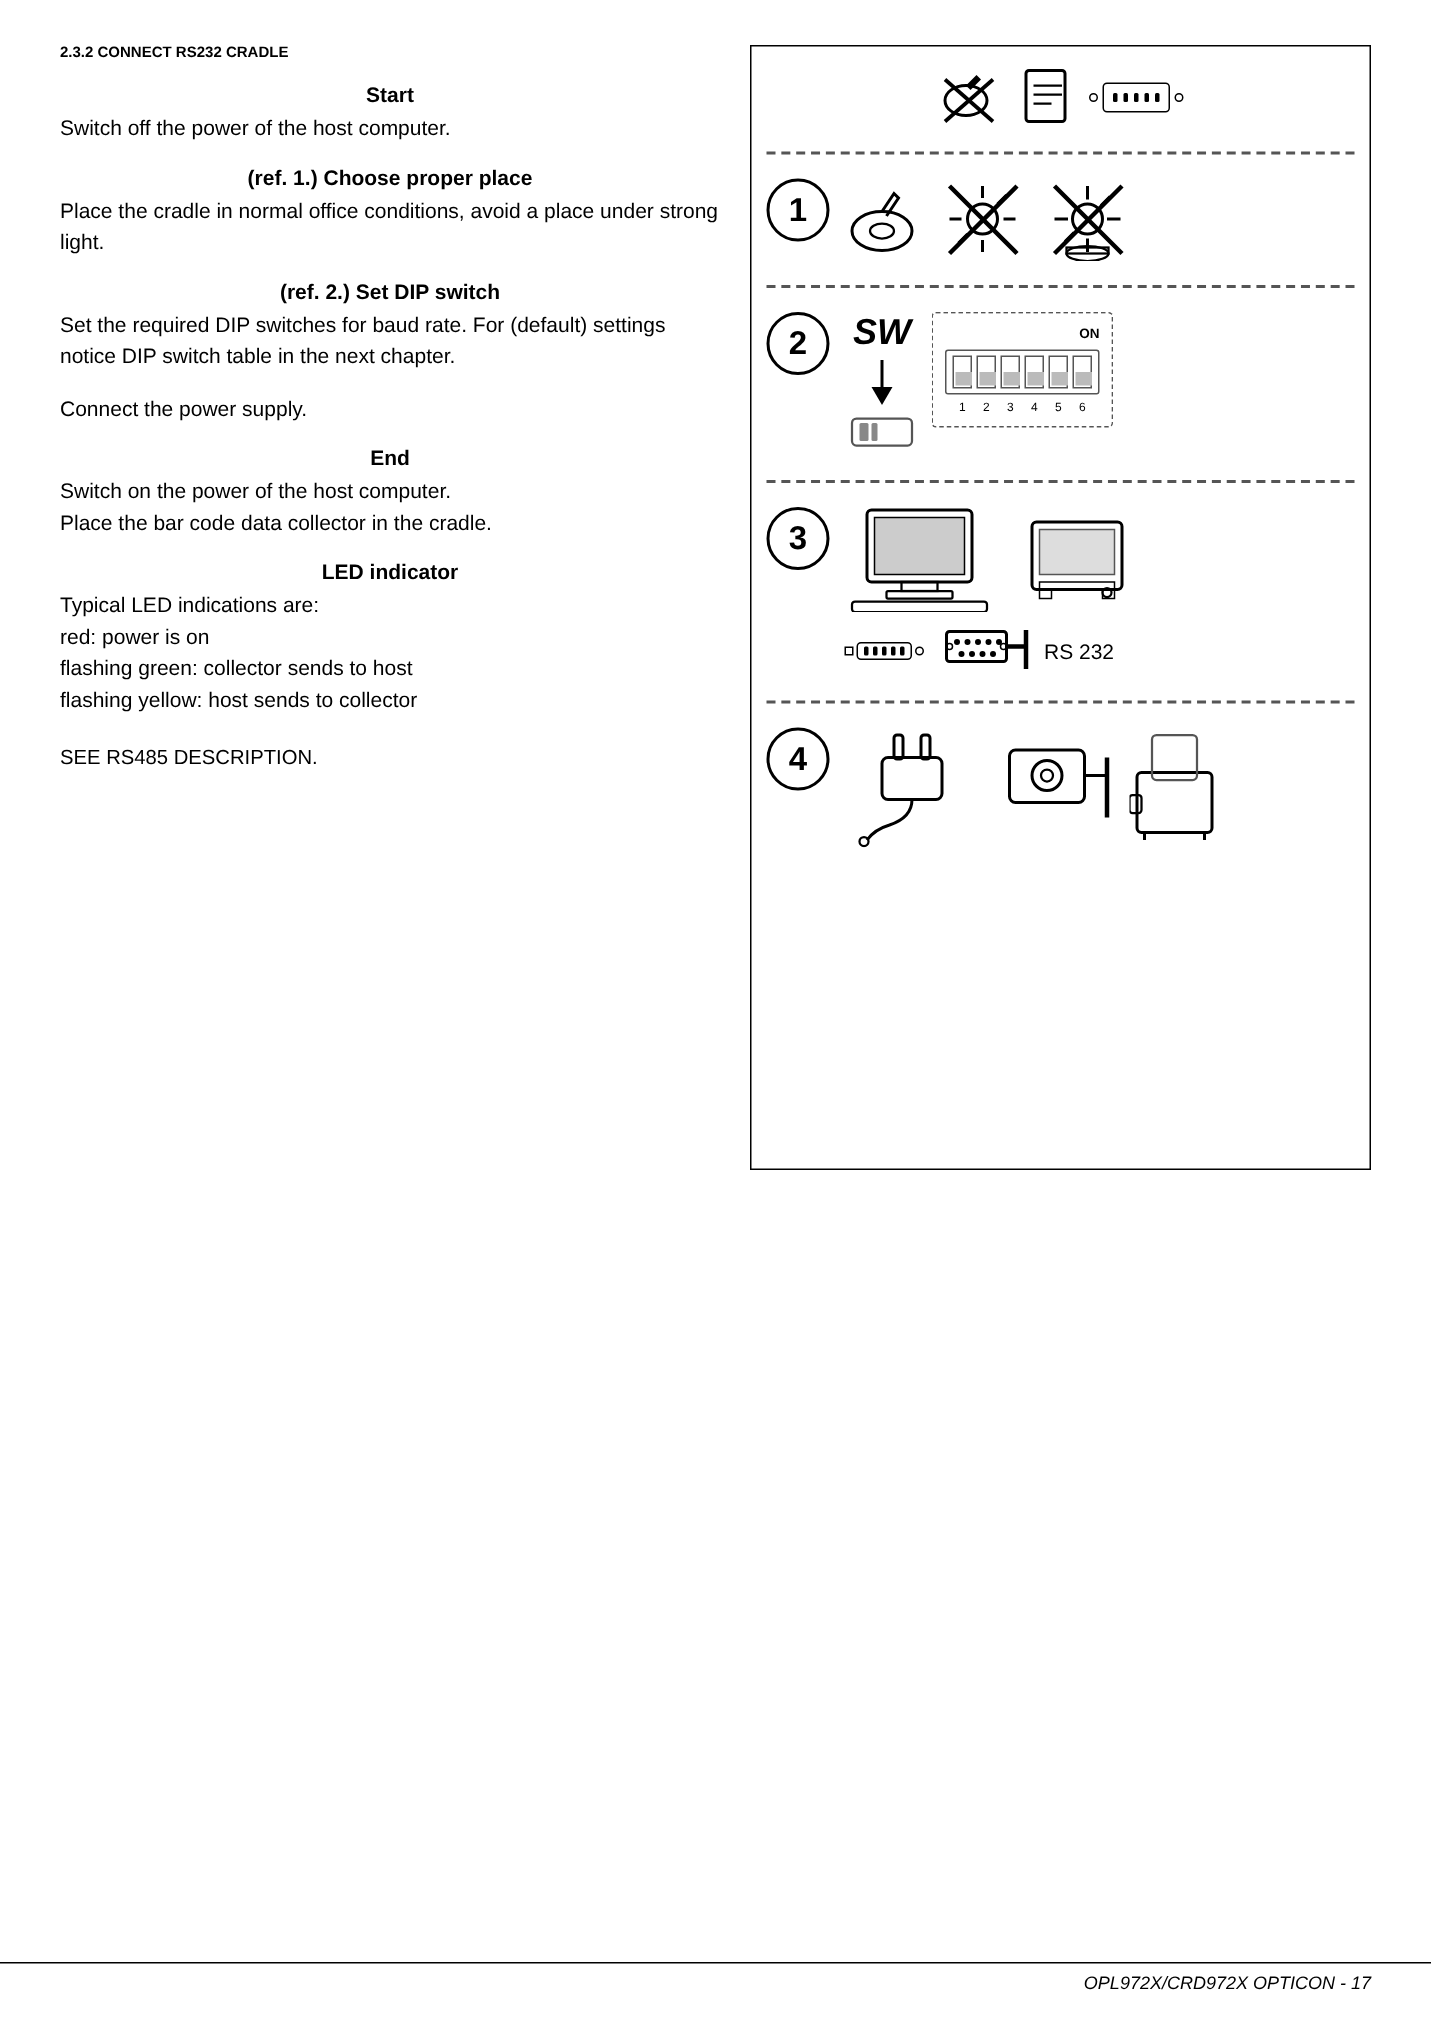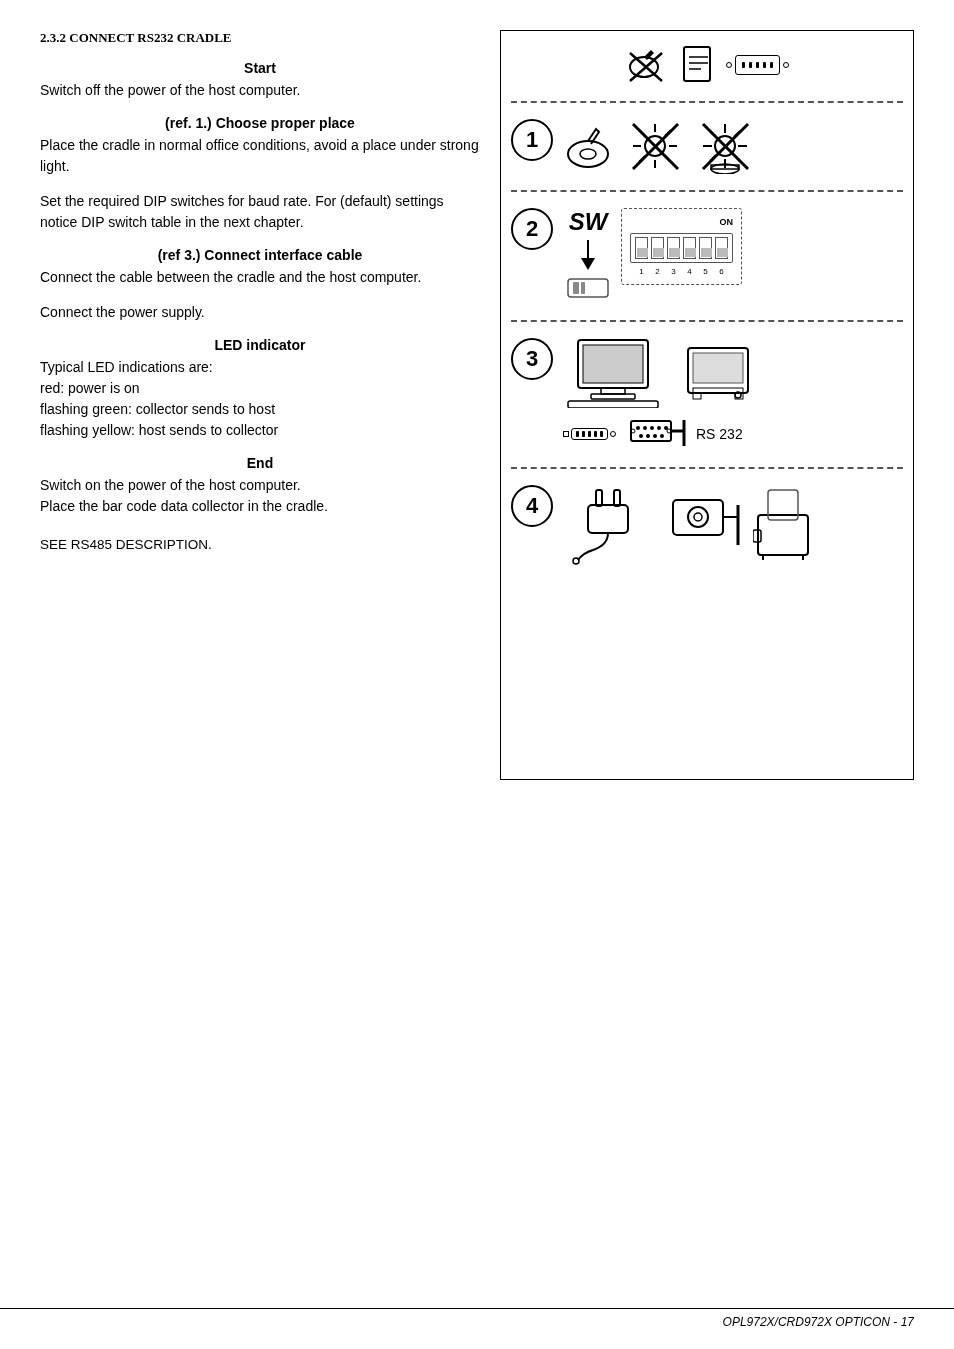--- a/index.html
+++ b/index.html
@@ -27,24 +27,23 @@
       flex-shrink: 0;
     }
     .right-col {
       flex: 1;
       border: 1.5px solid #000;
       padding: 10px;
       min-height: 750px;
     }
 
     h2.section-title {
-      font-size: 13px;
+      font-size: 10px;
       font-weight: bold;
       margin-bottom: 14px;
-      font-family: Liberation Serif, serif;
     }
     .subsection {
       margin-bottom: 14px;
     }
     .subsection-title {
       font-weight: bold;
       margin-bottom: 4px;
       text-align: center;
     }
     .subsection p {
@@ -172,44 +171,41 @@
         <div class="subsection-title">Start</div>
         <p>Switch off the power of the host computer.</p>
       </div>
 
       <div class="subsection">
         <div class="subsection-title">(ref. 1.) Choose proper place</div>
         <p>Place the cradle in normal office conditions, avoid a place under strong light.</p>
       </div>
 
       <div class="subsection">
+        <div class="subsection-title">(ref. 2.) Set DIP switch</div>
         <p>Set the required DIP switches for baud rate. For (default) settings notice DIP switch table in the next chapter.</p>
       </div>
 
-      <div class="subsection">
-        <div class="subsection-title">(ref 3.) Connect interface cable</div>
-        <p>Connect the cable between the cradle and the host computer.</p>
-      </div>
 
       <div class="subsection">
         <p>Connect the power supply.</p>
+      </div>
+
+      <div class="subsection">
+        <div class="subsection-title">End</div>
+        <p>Switch on the power of the host computer.</p>
+        <p>Place the bar code data collector in the cradle.</p>
       </div>
 
       <div class="subsection">
         <div class="subsection-title">LED indicator</div>
         <p>Typical LED indications are:</p>
         <p>red: power is on</p>
         <p>flashing green: collector sends to host</p>
         <p>flashing yellow: host sends to collector</p>
-      </div>
-
-      <div class="subsection">
-        <div class="subsection-title">End</div>
-        <p>Switch on the power of the host computer.</p>
-        <p>Place the bar code data collector in the cradle.</p>
       </div>
 
       <div class="footer-text">
         <p>SEE RS485 DESCRIPTION.</p>
       </div>
     </div>
 
     <div class="right-col">
 
       <div class="diagram-top">

